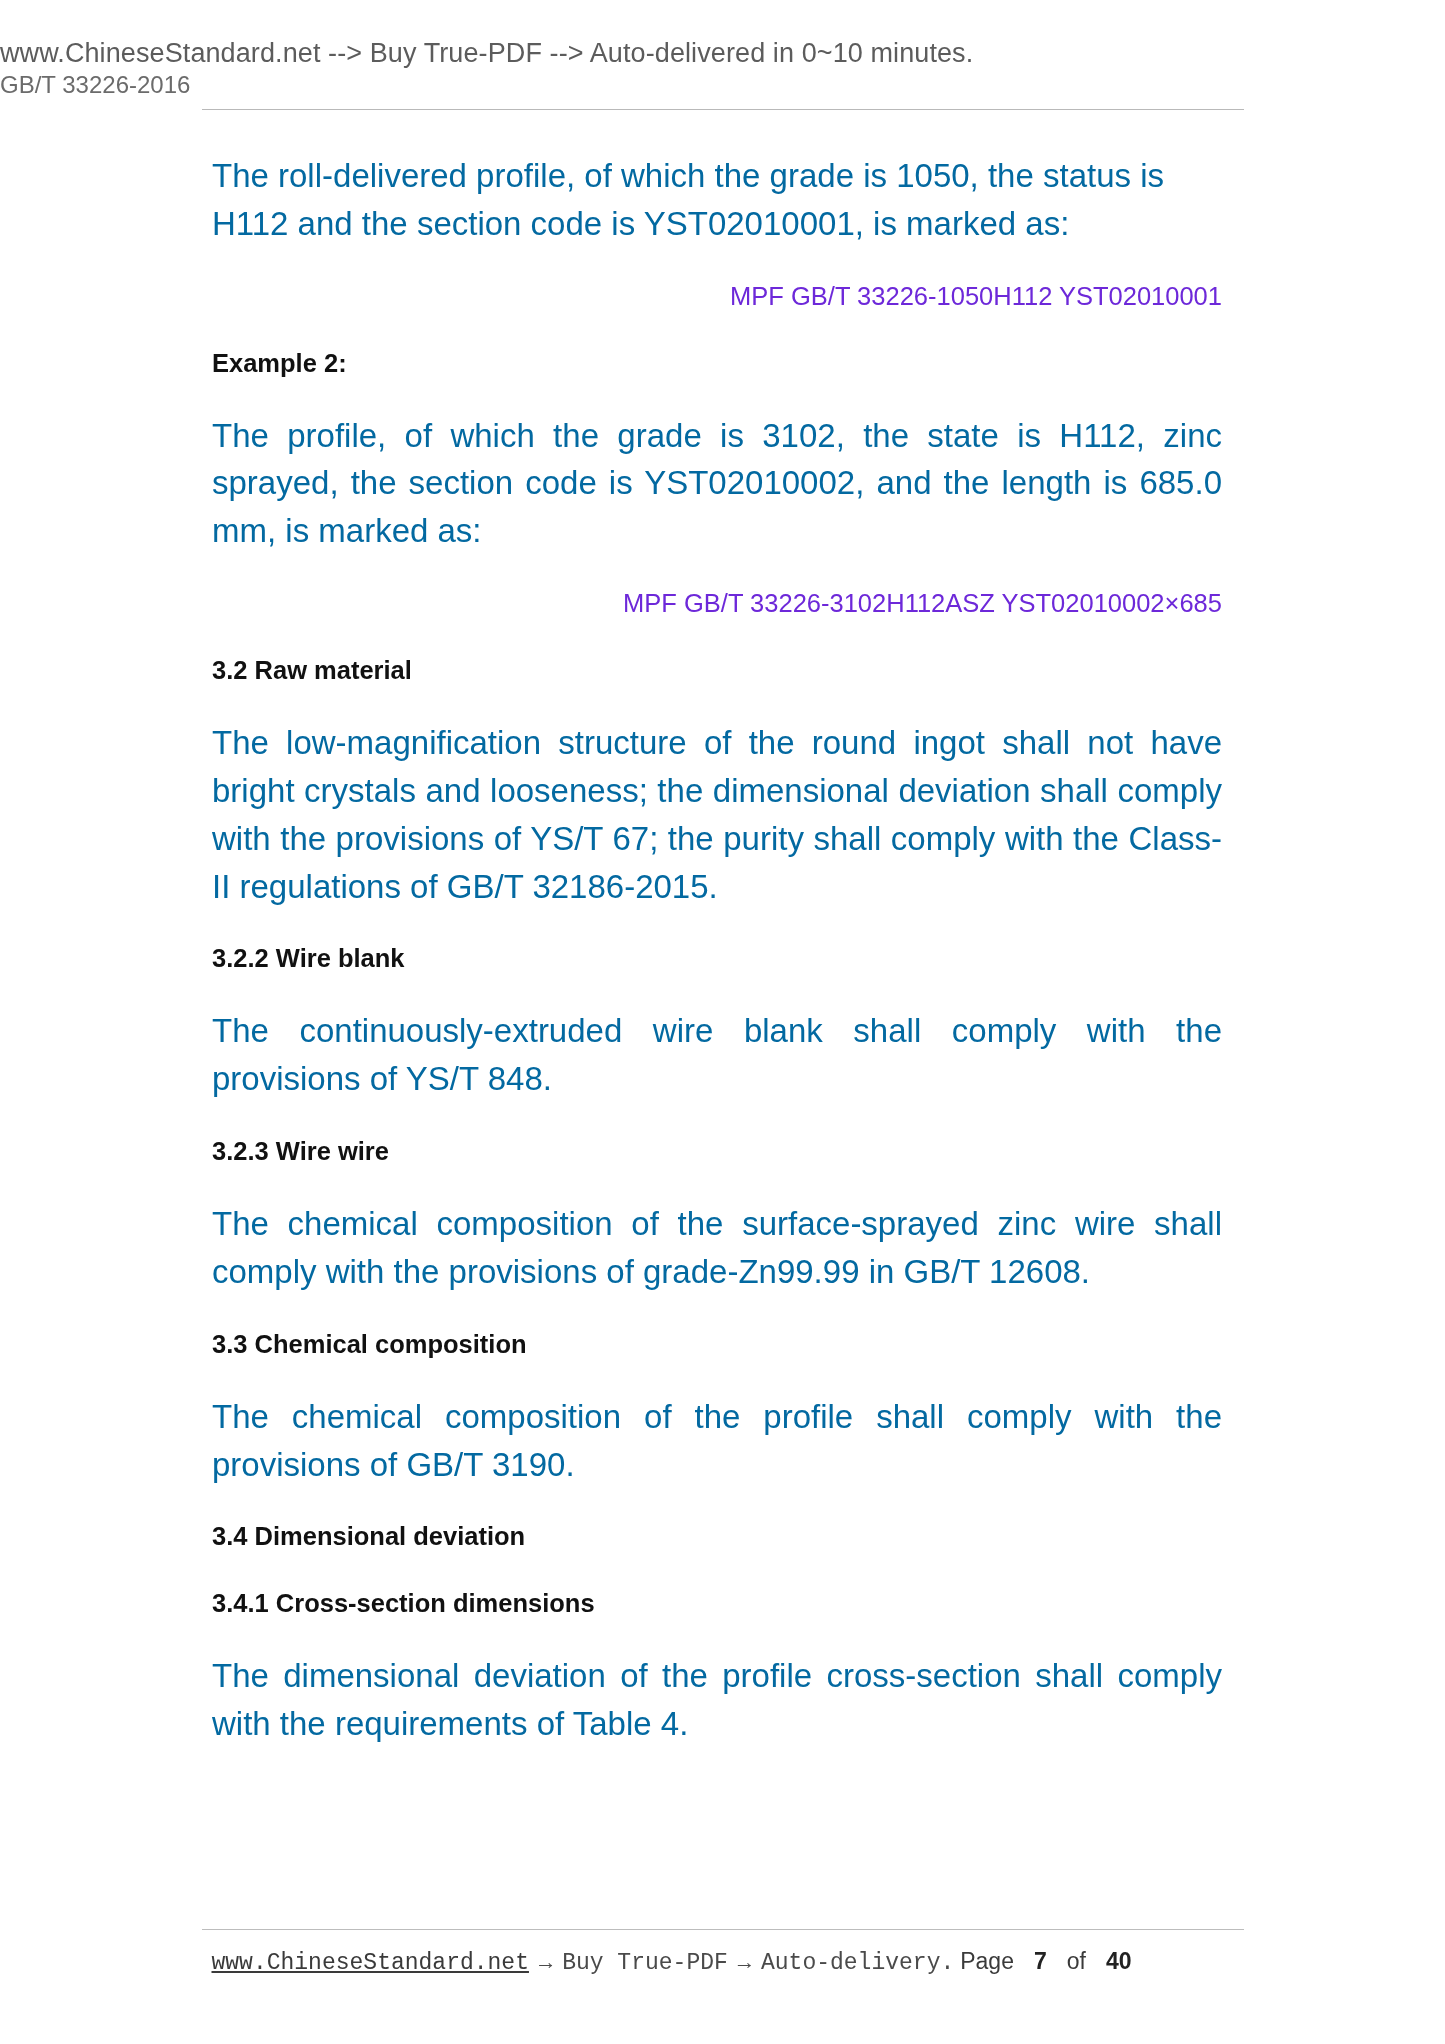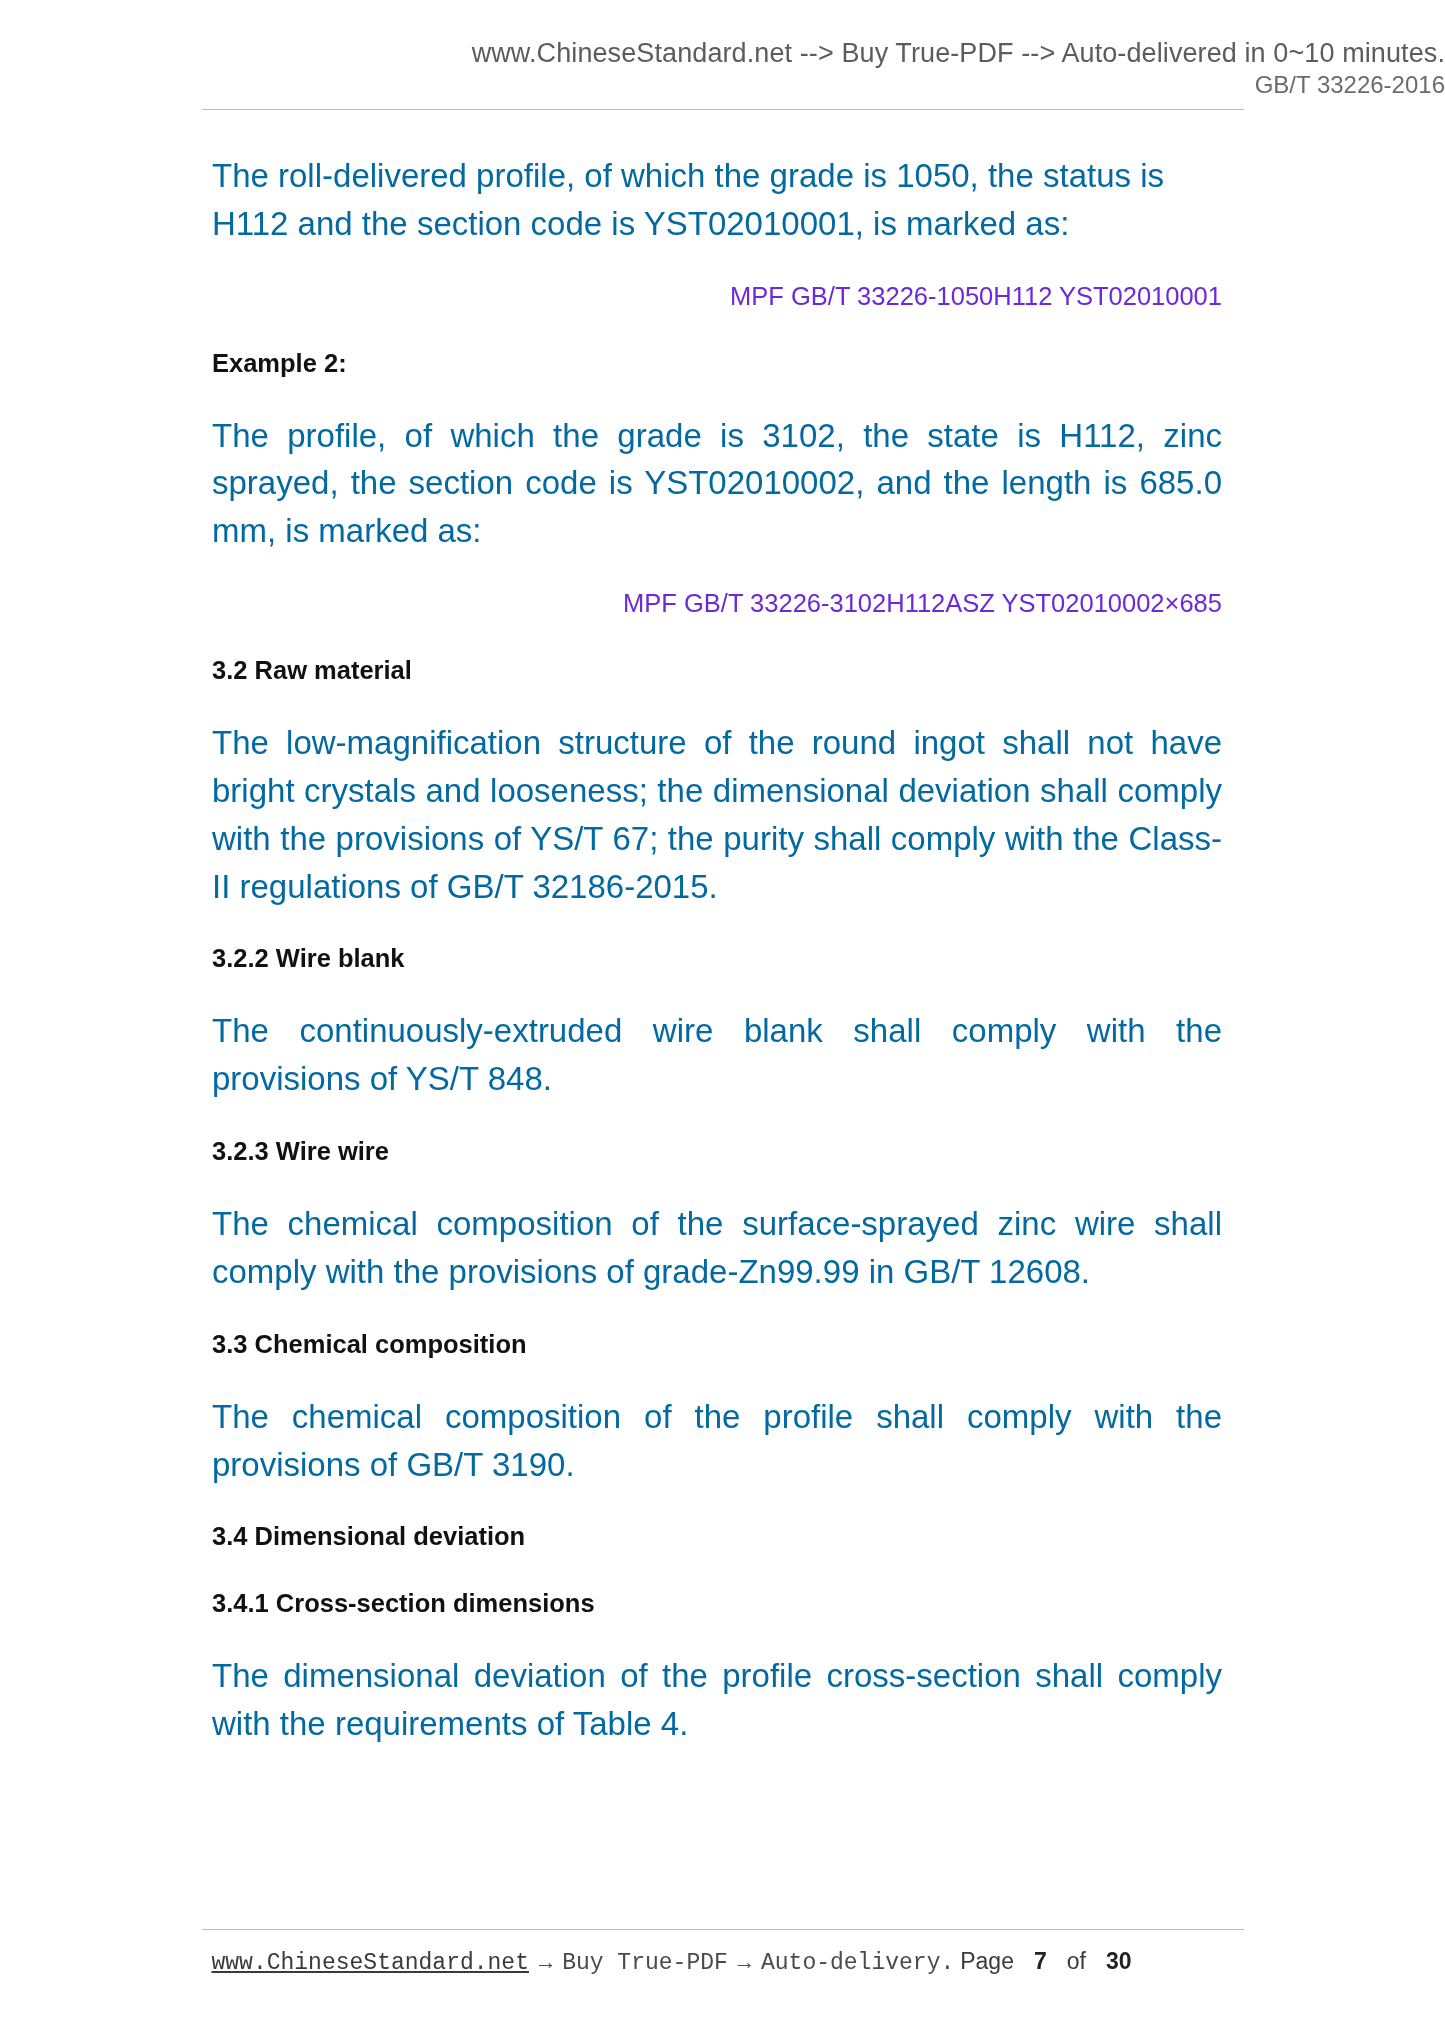--- a/index.html
+++ b/index.html
@@ -18,21 +18,21 @@
     width: 1445px;
     height: 2044px;
     box-sizing: border-box;
     position: relative;
     background: #fff;
   }
 
   
   .header {
     padding-top: 38px;
-    text-align: right;
+    text-align: left;
   }
   .header-promo {
     font-size: 27px;
     color: #5c5c5c;
     letter-spacing: 0.1px;
     white-space: nowrap;
   }
   .header-std {
     font-size: 24px;
     color: #6b6b6b;
@@ -181,18 +181,18 @@
         <span class="footer-link">www.ChineseStandard.net</span>
         <span class="arrow">→</span>
         <span>Buy True-PDF</span>
         <span class="arrow">→</span>
         <span>Auto-delivery.</span>
       </div>
       <div class="footer-right">
         <span>Page</span>
         <span class="num">7</span>
         <span>of</span>
-        <span class="num">30</span>
+        <span class="num">40</span>
       </div>
     </div>
   </div>
 
 </div>
 
 </body></html>

